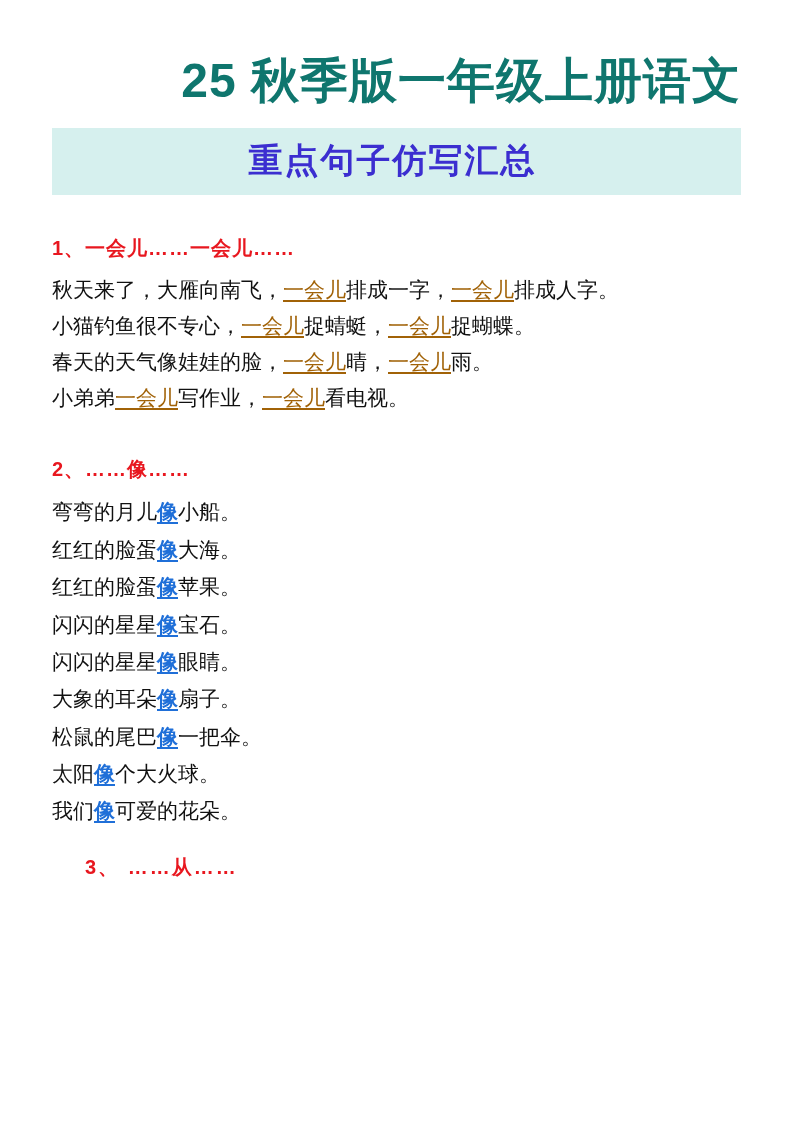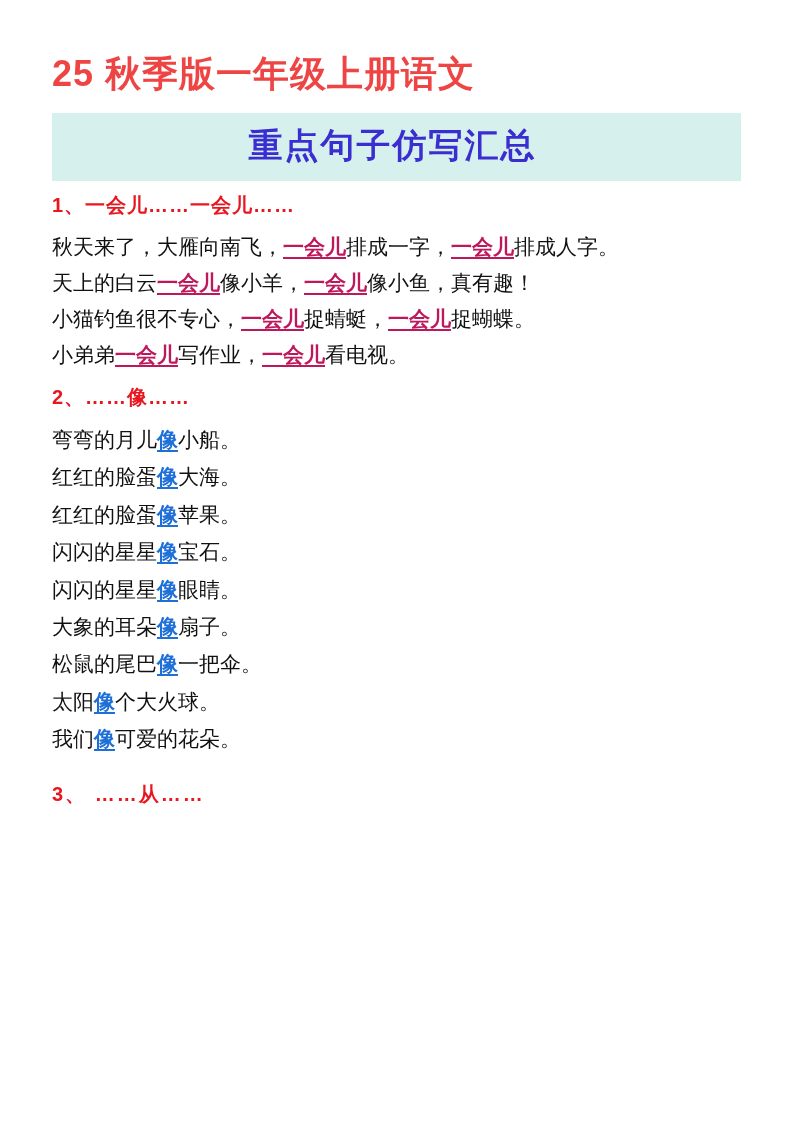--- a/index.html
+++ b/index.html
@@ -16,95 +16,95 @@
   }
   .page {
     position: relative;
     width: 793px;
     height: 1122px;
     box-sizing: border-box;
     padding: 0 52px;
   }
   .title-main {
     margin-top: 52px;
-    text-align: left;
-    font-size: 36px;
+    text-align: right;
+    font-size: 48px;
     font-weight: bold;
-    color: #ef4444;
+    color: #0f766e;
     letter-spacing: 1px;
     line-height: 1.2;
   }
   .title-band {
     margin-top: 18px;
     background: #d6f0ee;
     padding: 14px 8px 16px 0;
     text-align: center;
   }
   .title-sub {
     font-size: 34px;
     font-weight: bold;
     color: #3b2ed0;
     letter-spacing: 2px;
     line-height: 1.1;
   }
   .section {
-    margin-top: 11px;
+    margin-top: 40px;
   }
   .section-head {
     font-size: 20px;
     font-weight: bold;
     color: #e8171f;
     margin-bottom: 10px;
     letter-spacing: 1px;
   }
   .line {
     font-size: 21px;
     line-height: 1.72;
     color: #111111;
     white-space: nowrap;
   }
   .kw-teal {
-    color: #be185d;
-    font-weight: bold;
+    color: #a16207;
+    font-weight: normal;
     text-decoration: underline;
     text-underline-offset: 3px;
   }
   .kw-blue {
     color: #1f6fd8;
     font-weight: bold;
     text-decoration: underline;
     text-underline-offset: 3px;
   }
   .kw-gold {
     color: #c79a12;
     font-weight: bold;
     text-decoration: underline;
     text-underline-offset: 3px;
   }
   .sec2 .line { line-height: 1.78; }
-  .sec3 { margin-top: 24px; }
+  .sec3 { margin-top: 24px; margin-left: 33px; }
   .sec3 .section-head { letter-spacing: 2px; }
 </style>
 </head>
 <body>
 
 <div class="page">
 
   <div class="title-main">25 秋季版一年级上册语文</div>
 
   <div class="title-band">
     <div class="title-sub">重点句子仿写汇总</div>
   </div>
 
   <div class="section sec1">
     <div class="section-head">1、一会儿……一会儿……</div>
     <div class="lines">
         <div class="line"><span>秋天来了，大雁向南飞，</span><span class="kw-teal">一会儿</span><span>排成一字，</span><span class="kw-teal">一会儿</span><span>排成人字。</span></div>
-        <div class="line"><span>天上的白云</span><span class="kw-teal">一会儿</span><span>像小羊，</span><span class="kw-teal">一会儿</span><span>像小鱼，真有趣！</span></div>
         <div class="line"><span>小猫钓鱼很不专心，</span><span class="kw-teal">一会儿</span><span>捉蜻蜓，</span><span class="kw-teal">一会儿</span><span>捉蝴蝶。</span></div>
+        <div class="line"><span>春天的天气像娃娃的脸，</span><span class="kw-teal">一会儿</span><span>晴，</span><span class="kw-teal">一会儿</span><span>雨。</span></div>
         <div class="line"><span>小弟弟</span><span class="kw-teal">一会儿</span><span>写作业，</span><span class="kw-teal">一会儿</span><span>看电视。</span></div>
       </div>
   </div>
 
   <div class="section sec2">
     <div class="section-head">2、……像……</div>
     <div class="lines">
         <div class="line"><span>弯弯的月儿</span><span class="kw-blue">像</span><span>小船。</span></div>
         <div class="line"><span>红红的脸蛋</span><span class="kw-blue">像</span><span>大海。</span></div>
         <div class="line"><span>红红的脸蛋</span><span class="kw-blue">像</span><span>苹果。</span></div>

